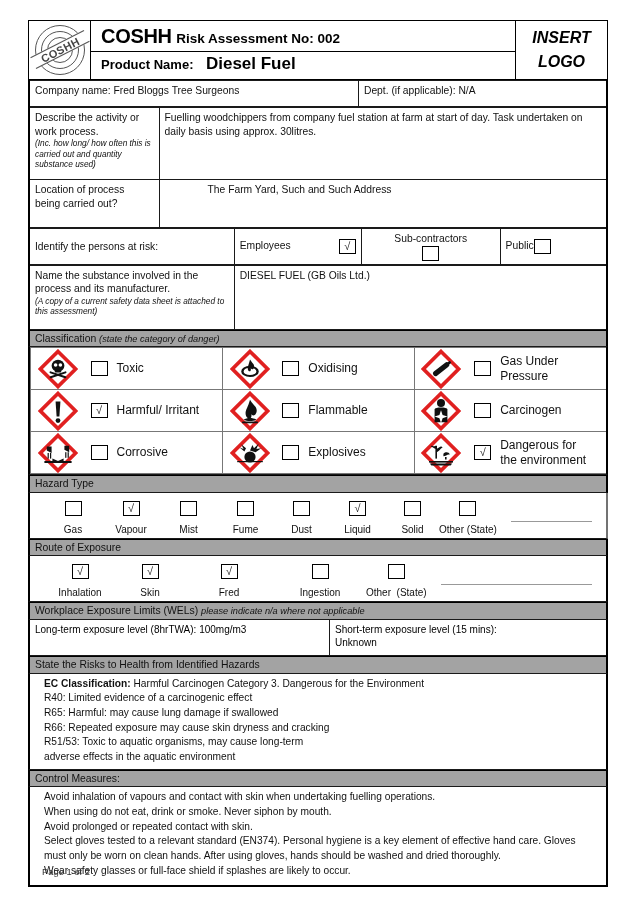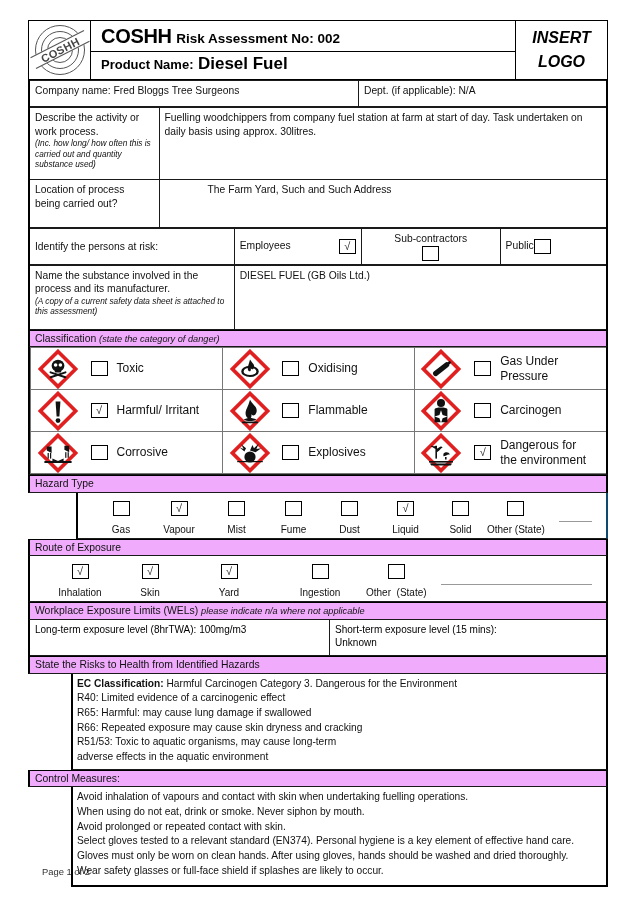--- a/index.html
+++ b/index.html
@@ -51,21 +51,21 @@
   }
   .stamp .bar span {
     font-family: "Liberation Sans", sans-serif;
     font-size: 11px; font-weight: bold; letter-spacing: .4px; color: #444;
   }
   .ttl-row1 { padding: 4px 0 2px 10px !important; }
   .ttl-row2 { padding: 2px 0 5px 10px !important; }
   .t-big { font-size: 20px; font-weight: bold; letter-spacing: -.3px; }
   .t-med { font-size: 13.5px; font-weight: bold; }
   .t-name { font-size: 13px; font-weight: bold; }
-  .t-prod { font-size: 17px; font-weight: bold; }
+  .t-prod { font-size: 17px; font-weight: bold; margin-left: 8px; }
   .insert-logo {
     width: 92px; text-align: center;
     font-style: italic; font-weight: bold; font-size: 16px; line-height: 1.5;
   }
 
   
   .cb {
     display: inline-block;
     width: 17px; height: 15px;
     border: 1.6px solid #000;
@@ -75,21 +75,21 @@
   }
   .cb.tick::after {
     content: "\221A";
     position: absolute; left: 0; right: 0; top: -1px;
     text-align: center;
     font-size: 11px; color: #222; line-height: 15px;
   }
 
   
   .bar-sec {
-    background: #f0abfc;
+    background: #a3a3a3;
     border: 1px solid #1a1a1a;
     border-top: 1.6px solid #000;
     font-size: 10.4px;
     padding: 2px 5px 2.5px 5px;
     color: #111;
   }
   .bar-sec i { font-size: 9.2px; }
 
   
   .cls { border-collapse: collapse; width: 100%; table-layout: fixed; }
@@ -106,22 +106,22 @@
   .opt { text-align: center; }
   .opt .olab { font-size: 10px; margin-top: 7px; color: #111; white-space: nowrap; }
   .ruleline { flex: 1; border-bottom: 1px solid #999; margin: 22px 14px 0 14px; height: 1px; }
 
   
   .wel { border-collapse: collapse; width: 100%; table-layout: fixed; }
   .wel td { border: 1px solid #1a1a1a; border-top: none; padding: 3px 5px; font-size: 10px; height: 36px; vertical-align: top; line-height: 1.35; }
 
   .textblock {
     border: 1px solid #1a1a1a; border-top: none;
-    padding: 3px 6px 4px 4px;
-    font-size: 10.2px; line-height: 1.44; color: #111; margin-left: 43px;
+    padding: 3px 6px 4px 14px;
+    font-size: 10.2px; line-height: 1.44; color: #111;
   }
   .textblock .b { font-weight: bold; }
 
   .footer {
     position: absolute; left: 42px; top: 866px;
     font-size: 9.4px; color: #333;
   }
 </style>
 </head>
 <body>
@@ -407,21 +407,21 @@
         </div>
       </td>
     </tr>
   </tbody>
       </table>
   </div>
 
   <div class="bar-sec" style="border-left:2px solid #000;border-right:2px solid #000;">
     <span>Hazard Type</span>
   </div>
-  <div class="optrow" style="border-left:2px solid #000;border-right:2px solid #0c4a6e;margin-left:48px;">
+  <div class="optrow" style="border-left:2px solid #000;border-right:2px solid #737373;">
     <div class="opts">
       <div class="opt" style="width:58px;">
         <span class="cb"></span>
         <div class="olab">Gas</div>
       </div>
       <div class="opt" style="width:58px;">
         <span class="cb tick"></span>
         <div class="olab">Vapour</div>
       </div>
       <div class="opt" style="width:57px;">
@@ -462,21 +462,21 @@
       <div class="opt" style="width:72px;">
         <span class="cb tick"></span>
         <div class="olab">Inhalation</div>
       </div>
       <div class="opt" style="width:68px;">
         <span class="cb tick"></span>
         <div class="olab">Skin</div>
       </div>
       <div class="opt" style="width:90px;">
         <span class="cb tick"></span>
-        <div class="olab">Yard</div>
+        <div class="olab">Fred</div>
       </div>
       <div class="opt" style="width:92px;">
         <span class="cb"></span>
         <div class="olab">Ingestion</div>
       </div>
       <div class="opt" style="width:auto;">
         <span class="cb"></span>
         <div class="olab">
           <span>Other</span>&nbsp;&nbsp;<span>(State)</span>
         </div>

